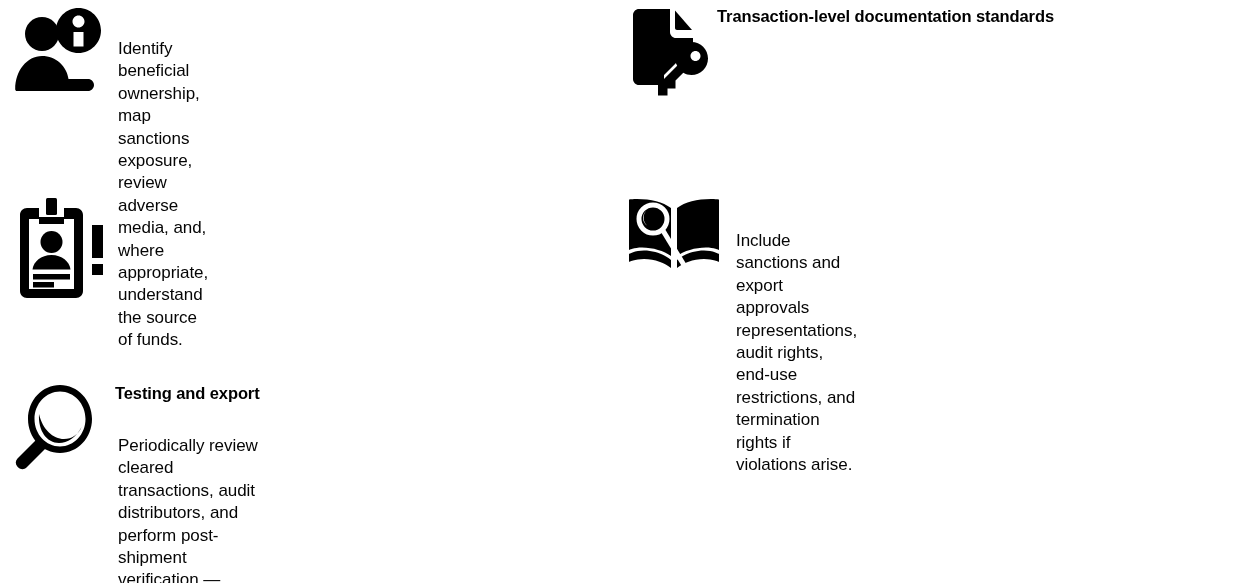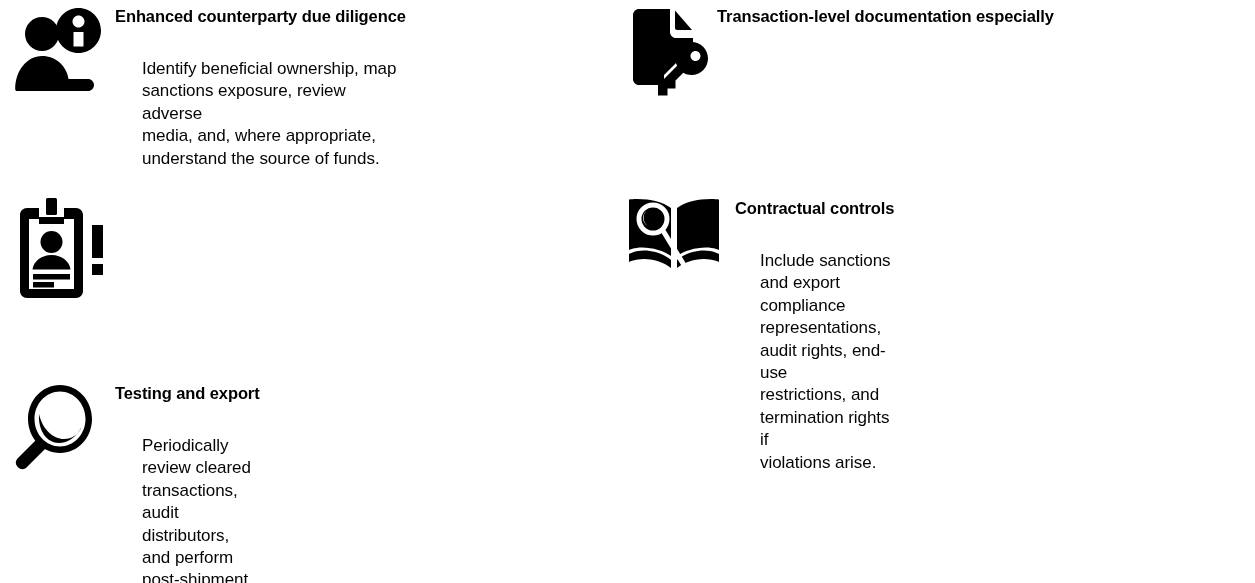--- a/index.html
+++ b/index.html
@@ -79,42 +79,41 @@
   
   .body-l1 { left: 103px; }
   .body-l2 { left: 103px; }
   .body-l3 { left: 103px; }
   .body-r1 { left: 90px; }
   .body-r2 { left: 108px; }
 
   .desc-indent-3  { padding-left: 3px; }
   .desc-indent-0  { padding-left: 0px; }
   .desc-indent-1  { padding-left: 1px; }
-  .gap-32 { margin-top: 32px; margin-left: 24px; }
+  .gap-32 { margin-top: 32px; }
 </style>
 </head>
 <body>
 
 <div class="board">
 
   <div class="item col-left row-1">
     <span class="item-icon">
       <svg width="92" height="92" viewBox="0 0 92 92" aria-hidden="true">
 
         <path d="M66.5 2 C78.9 2 89 12.1 89 24.5 C89 36.9 78.9 47 66.5 47 C54.1 47 44 36.9 44 24.5 C44 12.1 54.1 2 66.5 2 Z
                  M66.5 9.5 C63.2 9.5 60.5 12.2 60.5 15.5 C60.5 18.8 63.2 21.5 66.5 21.5 C69.8 21.5 72.5 18.8 72.5 15.5 C72.5 12.2 69.8 9.5 66.5 9.5 Z
                  M61.5 26 L71.5 26 L71.5 40.5 L61.5 40.5 Z" fill-rule="evenodd"></path>
 
         <circle cx="30" cy="28" r="17"></circle>
 
         <path d="M30 50 C44 50 55 60.5 56.5 73 L76 73 C79.3 73 82 75.7 82 79 C82 82.3 79.3 85 76 85 L5 85 C4 85 3.2 84.2 3.2 83.2 C3.2 64.8 15 50 30 50 Z"></path>
       </svg>
     </span>
     <div class="item-body body-l1">
-      <div class="item-title">Enhanced counterparty due diligence</div>
       <div class="item-desc desc-indent-3 gap-32">Identify beneficial ownership, map
 sanctions exposure, review adverse
 media, and, where appropriate,
 understand the source of funds.</div>
     </div>
   </div>
 
   <div class="item col-left row-2">
     <span class="item-icon">
       <svg width="92" height="104" viewBox="0 0 92 104" aria-hidden="true">
@@ -167,21 +166,21 @@
         <path d="M6 9 C6 5.7 8.7 3 12 3 L43 3 L43 26 C43 29.3 45.7 32 49 32 L66 32 L66 37
                  C57 37 49 44.5 49 54 L49 57 L37 69 L37 79 L12 79 C8.7 79 6 76.3 6 73 Z"></path>
 
         <path d="M48 4.5 L65 24 L50 24 C48.9 24 48 23.1 48 22 Z"></path>
 
         <path d="M64.5 36 C73.6 36 81 43.4 81 52.5 C81 61.6 73.6 69 64.5 69 C61.5 69 58.7 68.2 56.3 66.8 L48.5 74.6 L48.5 82.5 L40.5 82.5 L40.5 89.5 L31 89.5 L31 79 L50.2 59.8 C48.9 57.6 48 54.2 48 52.5 C48 43.4 55.4 36 64.5 36 Z
                  M68.5 45 C65.7 45 63.5 47.2 63.5 50 C63.5 52.8 65.7 55 68.5 55 C71.3 55 73.5 52.8 73.5 50 C73.5 47.2 71.3 45 68.5 45 Z" fill-rule="evenodd"></path>
       </svg>
     </span>
     <div class="item-body body-r1">
-      <div class="item-title">Transaction-level documentation especially</div>
+      <div class="item-title">Transaction-level documentation standards</div>
     </div>
   </div>
 
   <div class="item col-right row-2">
     <span class="item-icon">
       <svg width="94" height="76" viewBox="0 0 94 76" aria-hidden="true">
 
         <path d="M44 10 C36 4 24 1 10 1 C6 1 2 1.5 2 1.5 L2 52 C2 52 7 49.5 15 49.5 C26 49.5 37 53 44 58 Z"></path>
 
         <path d="M50 10 C58 4 70 1 84 1 C88 1 92 1.5 92 1.5 L92 52 C92 52 87 49.5 79 49.5 C68 49.5 57 53 50 58 Z"></path>
@@ -190,21 +189,20 @@
         <path d="M92 56 C92 56 86 52.5 77 52.5 C66 52.5 56 57 50 62 L50 70 C56 65 66 61 77 61 C86 61 92 64 92 64 Z"></path>
 
         <circle cx="26" cy="21" r="14" fill="none" stroke="#ffffff" stroke-width="5"></circle>
 
         <path d="M19 13 C15.5 17 16 24 20 27.5 C17 25.5 15 21 16.5 17 C17.2 15.2 18 14 19 13 Z" fill="#ffffff"></path>
 
         <line x1="35" y1="31" x2="60" y2="72" stroke="#ffffff" stroke-width="5"></line>
       </svg>
     </span>
     <div class="item-body body-r2">
-      <div class="item-title">Contractual controls</div>
-      <div class="item-desc desc-indent-1 gap-32">Include sanctions and export compliance
+      <div class="item-desc desc-indent-1 gap-32">Include sanctions and export approvals
 representations, audit rights, end-use
 restrictions, and termination rights if
 violations arise.</div>
     </div>
   </div>
 
 </div>
 
 </body></html>

